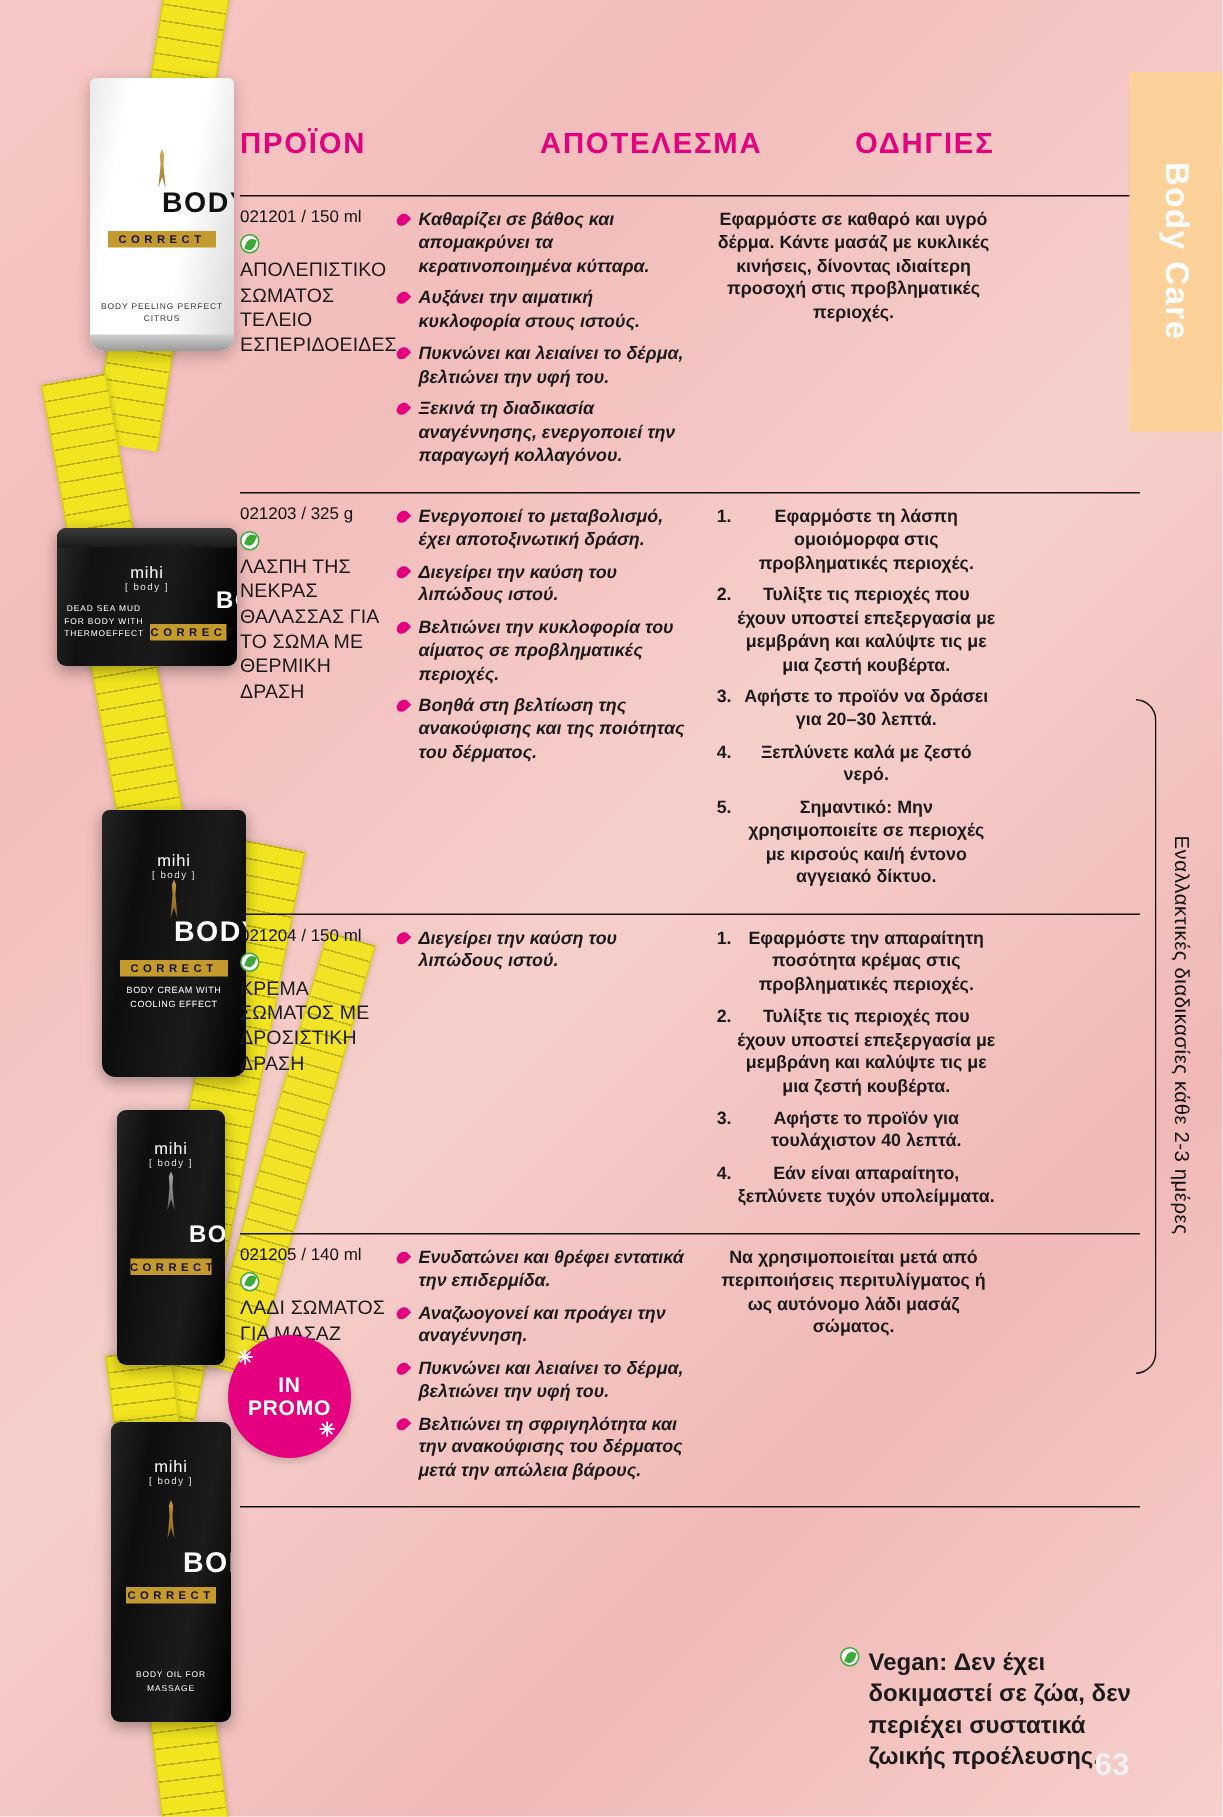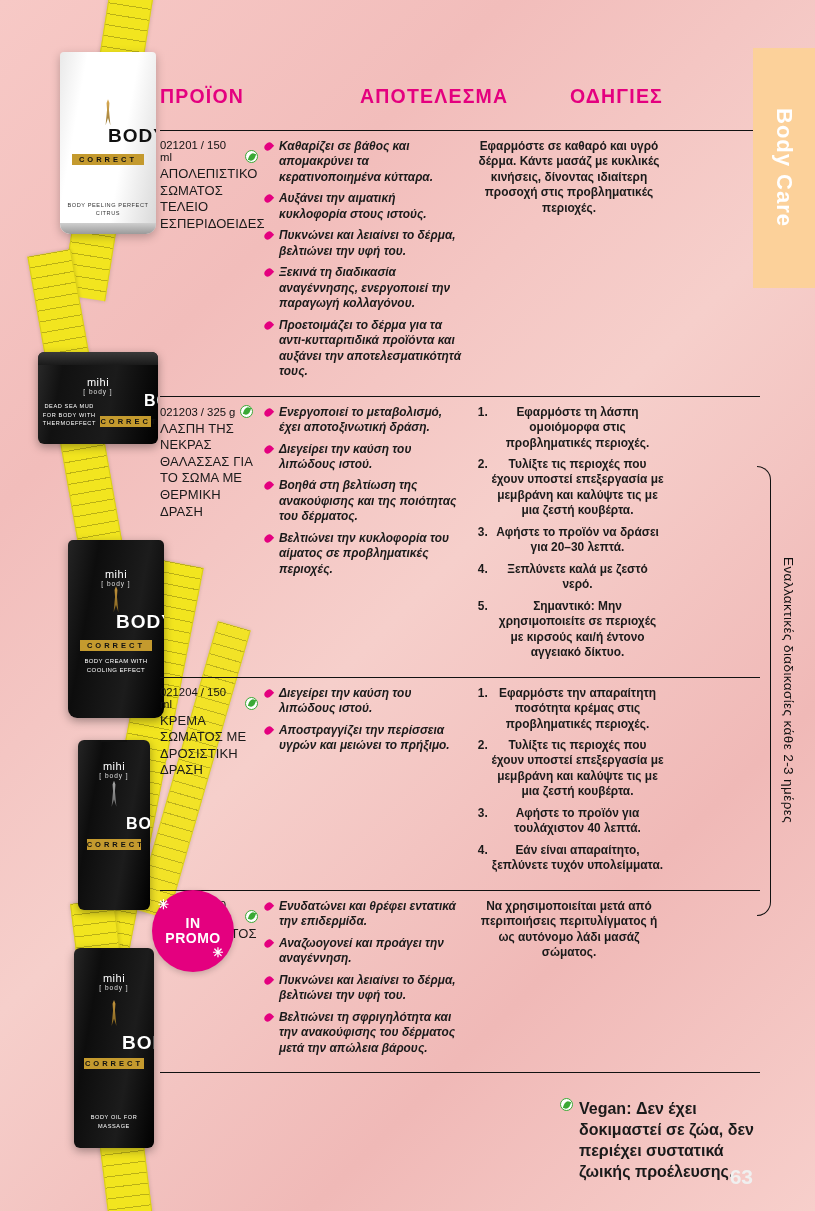--- a/index.html
+++ b/index.html
@@ -82,21 +82,21 @@
     border-top:1.4px solid #111;
     padding:8px 0 10px 0;
   }
   .row.first{ border-top:1.4px solid #111; }
   .row.last{ border-bottom:1.4px solid #111; }
 
   .col-prod{ width:104px; padding-right:6px; }
   .col-res{ width:210px; padding-right:10px; }
   .col-dir{ width:190px;text-align:center; }
 
-  .code-line{ display:flex; align-items:flex-end; gap:5px; font-size:11.5px; margin-bottom:3px; }
+  .code-line{ display:flex; align-items:flex-start; gap:5px; font-size:11.5px; margin-bottom:3px;flex-direction:column; }
   .code-line .code{ font-weight:normal; color:#111; font-size:11.3px;}
   .vegan-dot{
     width:13px;height:13px;border-radius:50%;
     background:#fff;border:1.4px solid #3aa935;
     display:inline-flex;align-items:center;justify-content:center;
     flex:0 0 auto;
   }
   .vegan-dot::before{
     content:"";
     width:6px;height:8px;
@@ -348,42 +348,41 @@
         <span class="vegan-dot"></span>
       </div>
       <div class="pname">ΑΠΟΛΕΠΙΣΤΙΚΟ ΣΩΜΑΤΟΣ ΤΕΛΕΙΟ ΕΣΠΕΡΙΔΟΕΙΔΕΣ</div>
     </div>
     <div class="col-res">
       <ul class="dlist">
         <li>Καθαρίζει σε βάθος και απομακρύνει τα κερατινοποιημένα κύτταρα.</li>
         <li>Αυξάνει την αιματική κυκλοφορία στους ιστούς.</li>
         <li>Πυκνώνει και λειαίνει το δέρμα, βελτιώνει την υφή του.</li>
         <li>Ξεκινά τη διαδικασία αναγέννησης, ενεργοποιεί την παραγωγή κολλαγόνου.</li>
-        <li>Προετοιμάζει το δέρμα για τα αντι-κυτταριτιδικά προϊόντα και αυξάνει την αποτελεσματικότητά τους.</li>
       </ul>
     </div>
     <div class="col-dir">
       <div class="ptext">Εφαρμόστε σε καθαρό και υγρό δέρμα. Κάντε μασάζ με κυκλικές κινήσεις, δίνοντας ιδιαίτερη προσοχή στις προβληματικές περιοχές.</div>
     </div>
   </div>
 
   <div class="row">
     <div class="col-prod">
       <div class="code-line">
         <span class="code">021203 / 325 g</span>
         <span class="vegan-dot"></span>
       </div>
       <div class="pname">ΛΑΣΠΗ ΤΗΣ ΝΕΚΡΑΣ ΘΑΛΑΣΣΑΣ ΓΙΑ ΤΟ ΣΩΜΑ ΜΕ ΘΕΡΜΙΚΗ ΔΡΑΣΗ</div>
     </div>
     <div class="col-res">
       <ul class="dlist">
         <li>Ενεργοποιεί το μεταβολισμό, έχει αποτοξινωτική δράση.</li>
         <li>Διεγείρει την καύση του λιπώδους ιστού.</li>
+        <li>Βελτιώνει την κυκλοφορία του αίματος σε προβληματικές περιοχές.</li>
         <li>Βοηθά στη βελτίωση της ανακούφισης και της ποιότητας του δέρματος.</li>
-        <li>Βελτιώνει την κυκλοφορία του αίματος σε προβληματικές περιοχές.</li>
       </ul>
     </div>
     <div class="col-dir">
       <ol class="olist">
         <li>Εφαρμόστε τη λάσπη ομοιόμορφα στις προβληματικές περιοχές.</li>
         <li>Τυλίξτε τις περιοχές που έχουν υποστεί επεξεργασία με μεμβράνη και καλύψτε τις με μια ζεστή κουβέρτα.</li>
         <li>Αφήστε το προϊόν να δράσει για 20–30 λεπτά.</li>
         <li>Ξεπλύνετε καλά με ζεστό νερό.</li>
         <li>Σημαντικό: Μην χρησιμοποιείτε σε περιοχές με κιρσούς και/ή έντονο αγγειακό δίκτυο.</li>
       </ol>
@@ -394,21 +393,20 @@
     <div class="col-prod">
       <div class="code-line">
         <span class="code">021204 / 150 ml</span>
         <span class="vegan-dot"></span>
       </div>
       <div class="pname">ΚΡΕΜΑ ΣΩΜΑΤΟΣ ΜΕ ΔΡΟΣΙΣΤΙΚΗ ΔΡΑΣΗ</div>
     </div>
     <div class="col-res">
       <ul class="dlist">
         <li>Διεγείρει την καύση του λιπώδους ιστού.</li>
-        <li>Αποστραγγίζει την περίσσεια υγρών και μειώνει το πρήξιμο.</li>
       </ul>
     </div>
     <div class="col-dir">
       <ol class="olist">
         <li>Εφαρμόστε την απαραίτητη ποσότητα κρέμας στις προβληματικές περιοχές.</li>
         <li>Τυλίξτε τις περιοχές που έχουν υποστεί επεξεργασία με μεμβράνη και καλύψτε τις με μια ζεστή κουβέρτα.</li>
         <li>Αφήστε το προϊόν για τουλάχιστον 40 λεπτά.</li>
         <li>Εάν είναι απαραίτητο, ξεπλύνετε τυχόν υπολείμματα.</li>
       </ol>
     </div>

